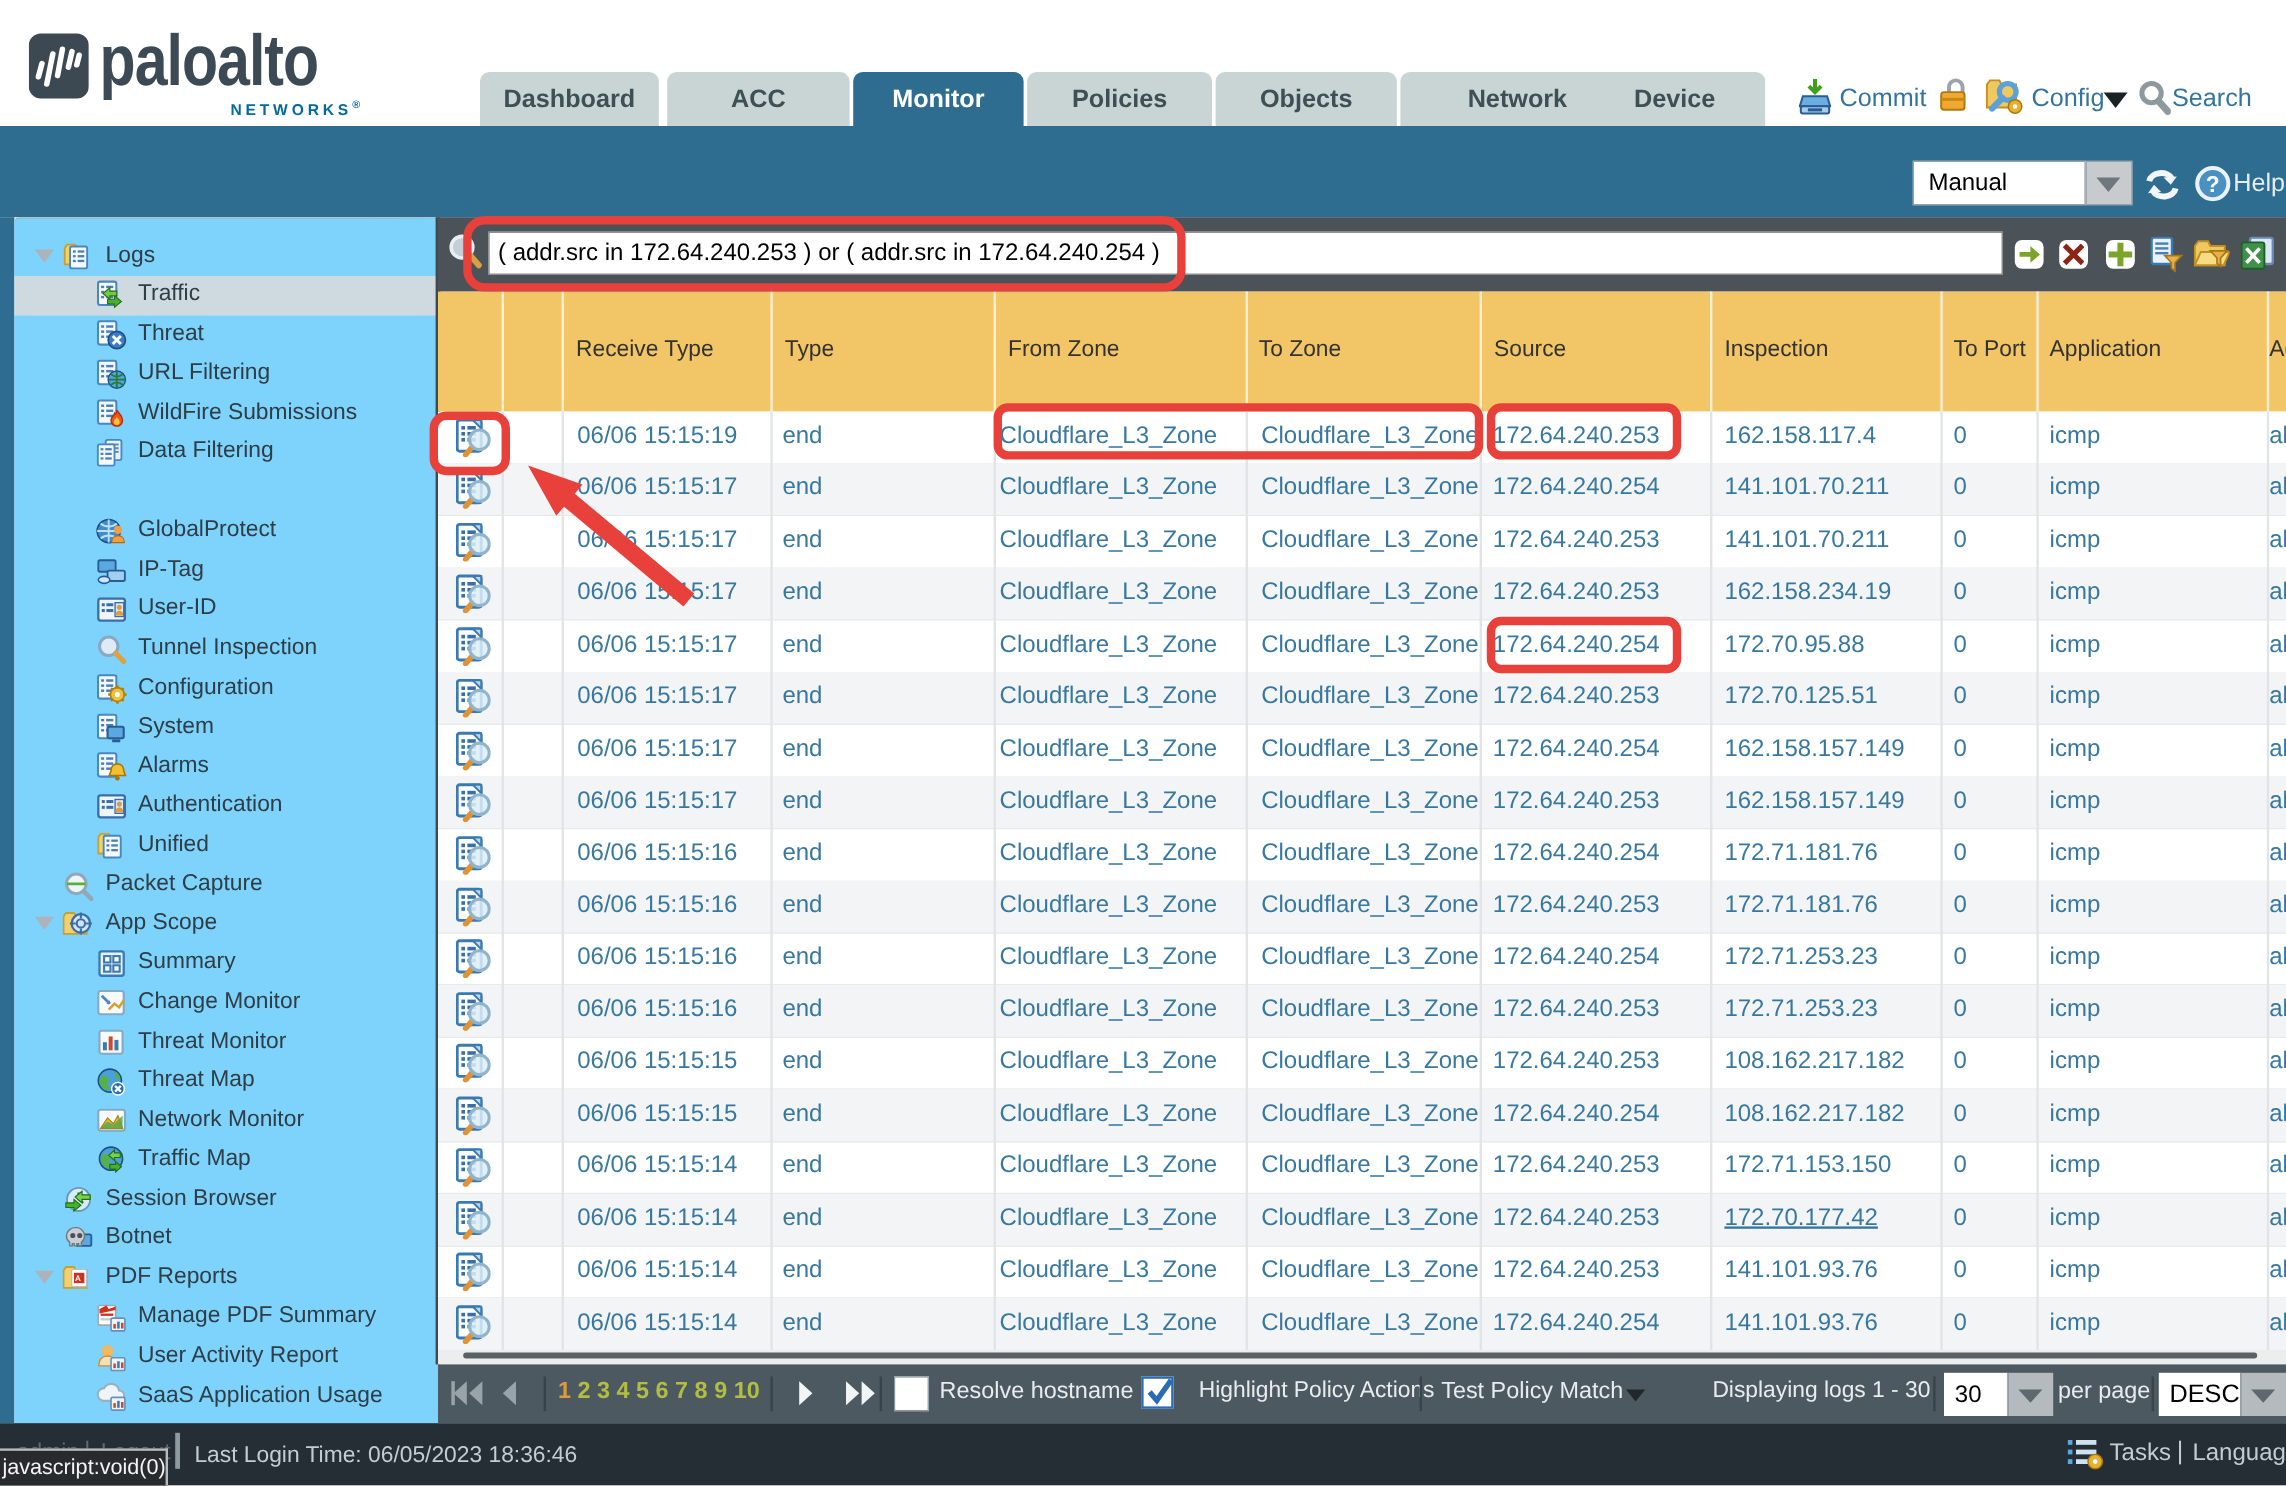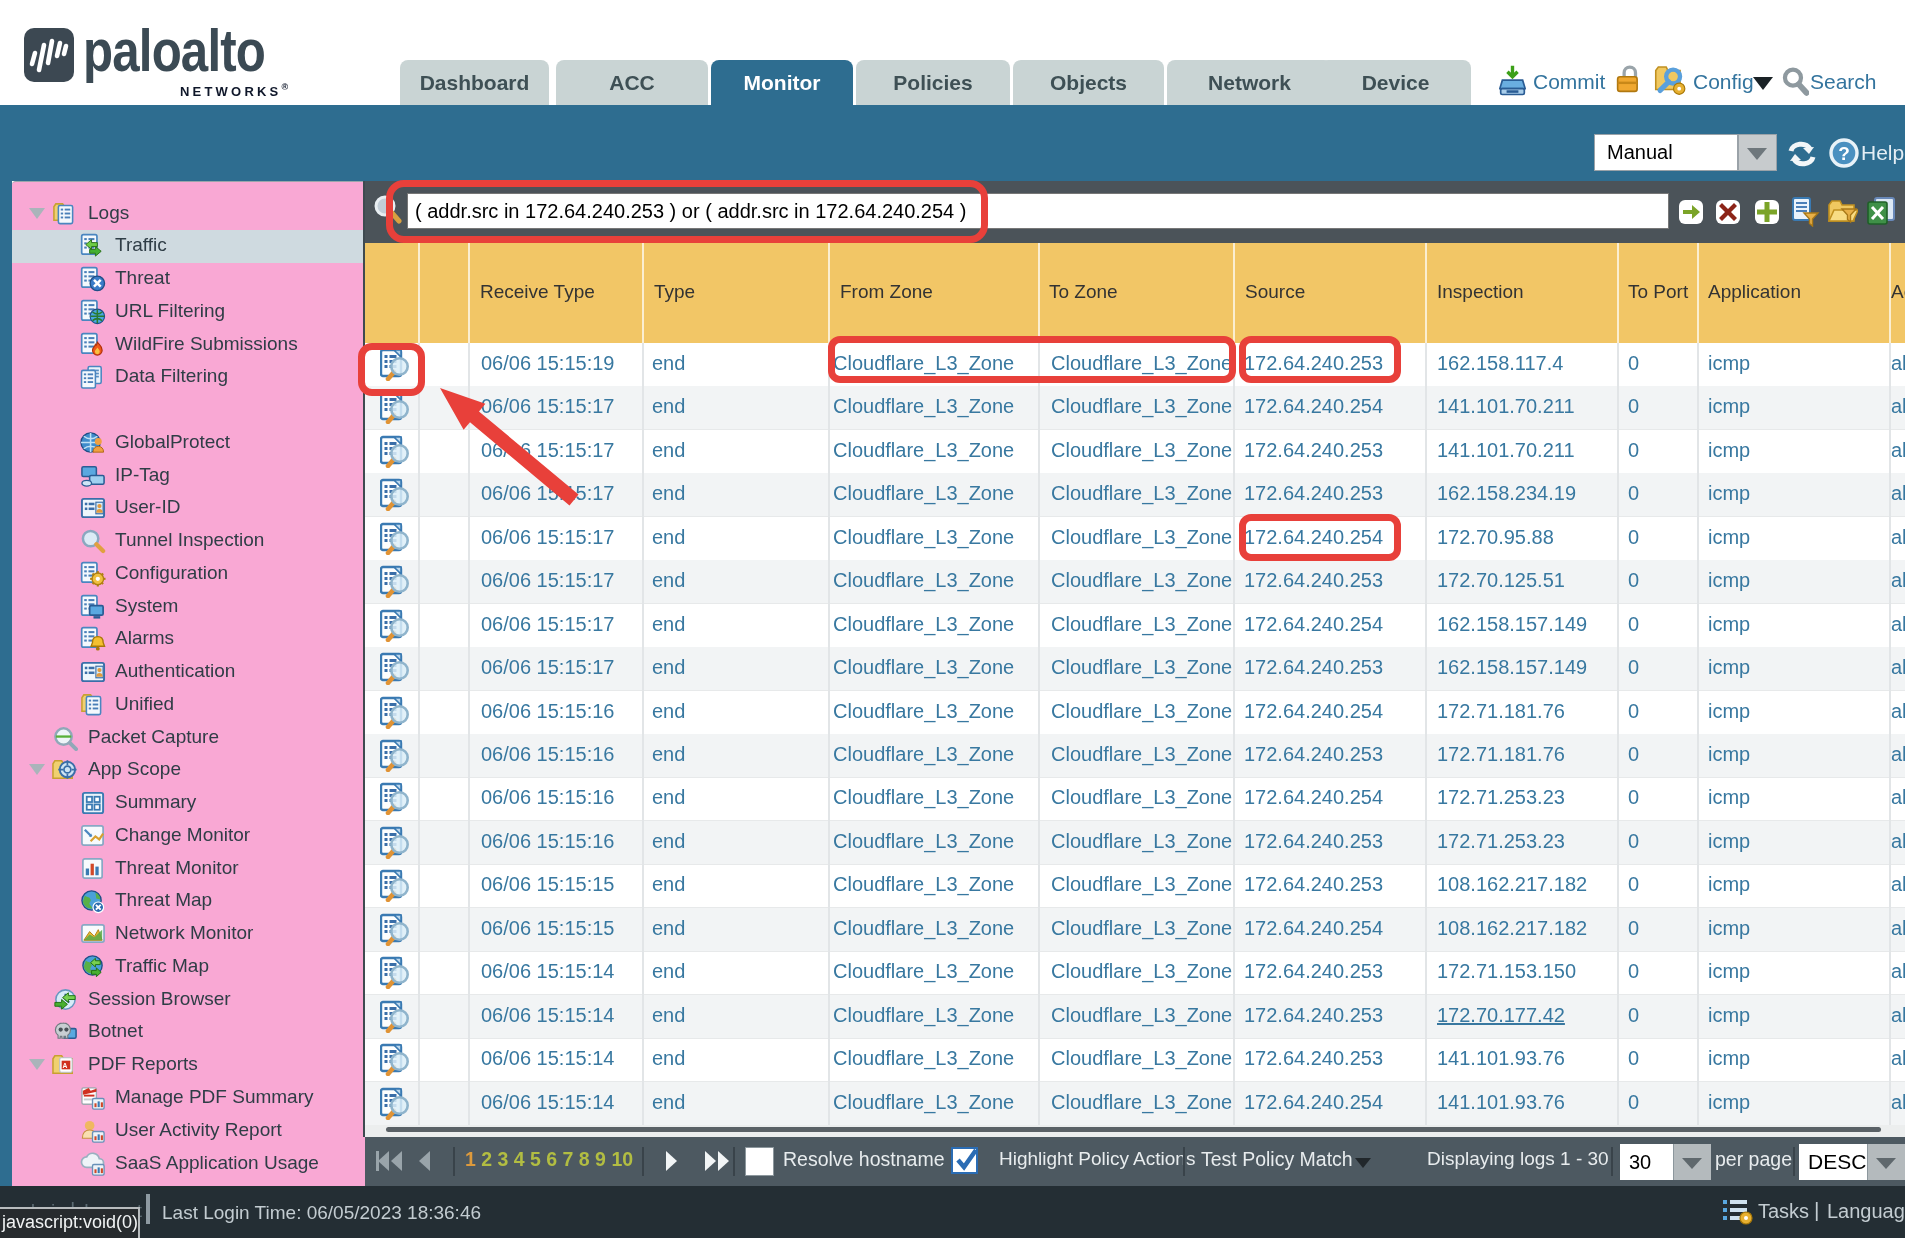--- a/index.html
+++ b/index.html
@@ -9,21 +9,21 @@
   
   #topbar{left:0;top:0;width:1905px;height:105px;background:#ffffff;}
   #tealband{left:0;top:105px;width:1905px;height:76px;background:#2e6d90;}
   .tab{position:absolute;top:60px;height:45px;border-radius:8px 8px 0 0;
        background:#c9d4d4;color:#3e5055;font-size:21px;font-weight:bold;
        text-align:center;line-height:45px;}
   .tab.active{background:#2e6d90;color:#ffffff;}
   .toplink{position:absolute;top:60px;height:45px;line-height:43px;color:#33749e;font-size:21px;}
   
   #leftstrip{left:0;top:181px;width:12px;height:1005px;background:#2e6d90;}
-  #sidebar{left:12px;top:181px;width:353px;height:1005px;background:#f9a8d4;
+  #sidebar{left:12px;top:181px;width:353px;height:1005px;background:#7dd3fc;
            border-top:1px solid #9aa6ac;border-radius:4px 0 0 0;}
   .trow{position:absolute;left:0;width:353px;height:33px;color:#2f3d46;font-size:19px;}
   .trow .lbl{position:absolute;top:4px;}
   .trow.sel{background:#cfdae0;}
   .tri{position:absolute;left:17px;top:10px;width:0;height:0;
        border-left:8px solid transparent;border-right:8px solid transparent;
        border-top:11px solid #aab4ba;}
   .ticon{position:absolute;top:3px;width:26px;height:26px;}
   
   #filterbar{left:365px;top:181px;width:1540px;height:62px;background:#4b5359;}
@@ -59,28 +59,28 @@
   <rect x="0" y="2" width="50" height="54" rx="10" fill="#3c4852"></rect>
   <g stroke="#ffffff" stroke-width="4.6" stroke-linecap="round">
     <line x1="8" y1="38" x2="11" y2="27"></line>
     <line x1="15" y1="44" x2="20" y2="19"></line>
     <line x1="24" y1="37" x2="28" y2="15"></line>
     <line x1="33" y1="30" x2="36" y2="17"></line>
     <line x1="40" y1="28" x2="42" y2="20"></line>
   </g>
 </svg>
 <div class="abs" style="left:83px;top:16px;font-size:60px;color:#3b4a54;font-weight:bold;letter-spacing:-1px;transform:scaleX(0.82);transform-origin:0 0;">paloalto</div>
-<div class="abs" style="left:180px;top:82px;font-size:13px;color:#0f172a;font-weight:bold;letter-spacing:3.2px;">NETWORKS<span style="font-size:9px;vertical-align:6px;">®</span></div>
+<div class="abs" style="left:192px;top:82px;font-size:13px;color:#0369a1;font-weight:bold;letter-spacing:3.2px;">NETWORKS<span style="font-size:9px;vertical-align:6px;">®</span></div>
 
 <div class="tab" style="left:400px;width:149px;">Dashboard</div>
 <div class="tab" style="left:556px;width:152px;">ACC</div>
 <div class="tab active" style="left:711px;width:142px;">Monitor</div>
 <div class="tab" style="left:856px;width:154px;">Policies</div>
 <div class="tab" style="left:1013px;width:151px;">Objects</div>
-<div class="tab" style="left:1167px;width:165px;">Network</div>
+<div class="tab" style="left:1167px;width:165px;padding-left:15px;">Network</div>
 <div class="tab" style="left:1320px;width:151px;">Device</div>
 
 <div class="toplink" style="left:1533px;">Commit</div>
 <div class="toplink" style="left:1693px;">Config</div>
 <div class="toplink" style="left:1810px;">Search</div>
 
 <div class="abs" style="left:1594px;top:134px;width:144px;height:37px;background:#fff;border:1px solid #9aa2a8;box-sizing:border-box;font-size:20px;line-height:35px;padding-left:12px;color:#000;">Manual</div>
 <div class="abs" style="left:1738px;top:134px;width:39px;height:37px;background:#c7cbcd;border:1px solid #9aa2a8;box-sizing:border-box;"></div>
 <div class="abs" style="left:1747px;top:148px;width:0;height:0;border-left:10px solid transparent;border-right:10px solid transparent;border-top:12px solid #6e777c;"></div>
 <div class="abs" style="left:1861px;top:141px;font-size:21px;color:#e4eef5;">Help</div>

